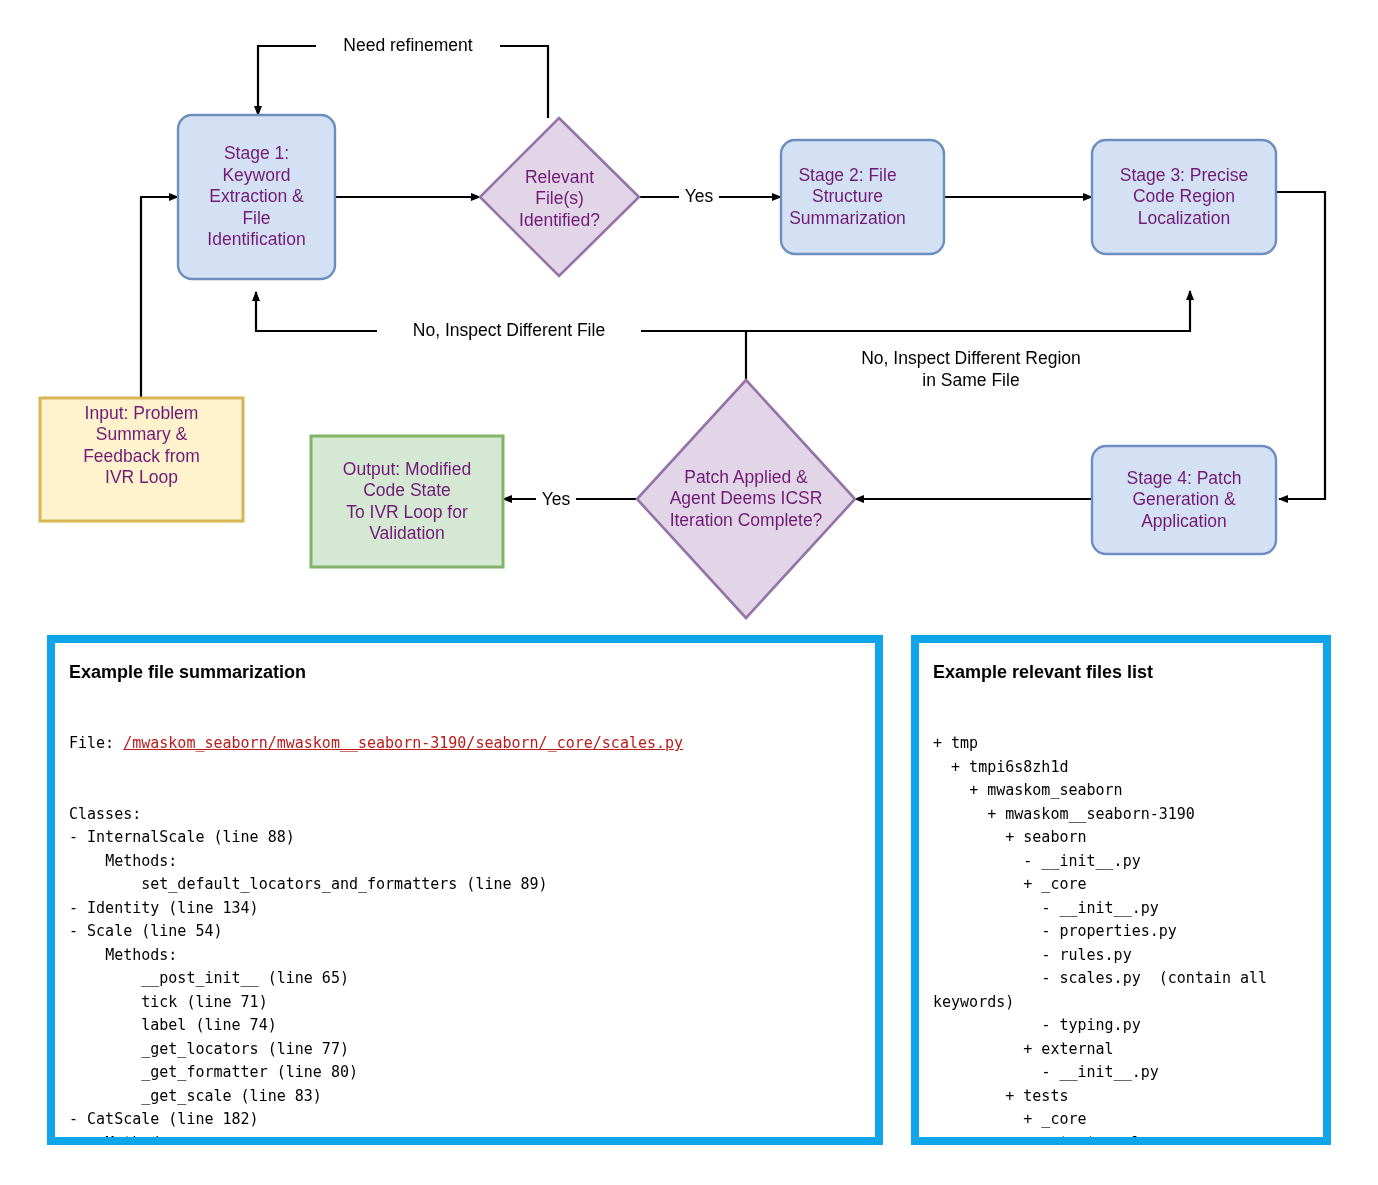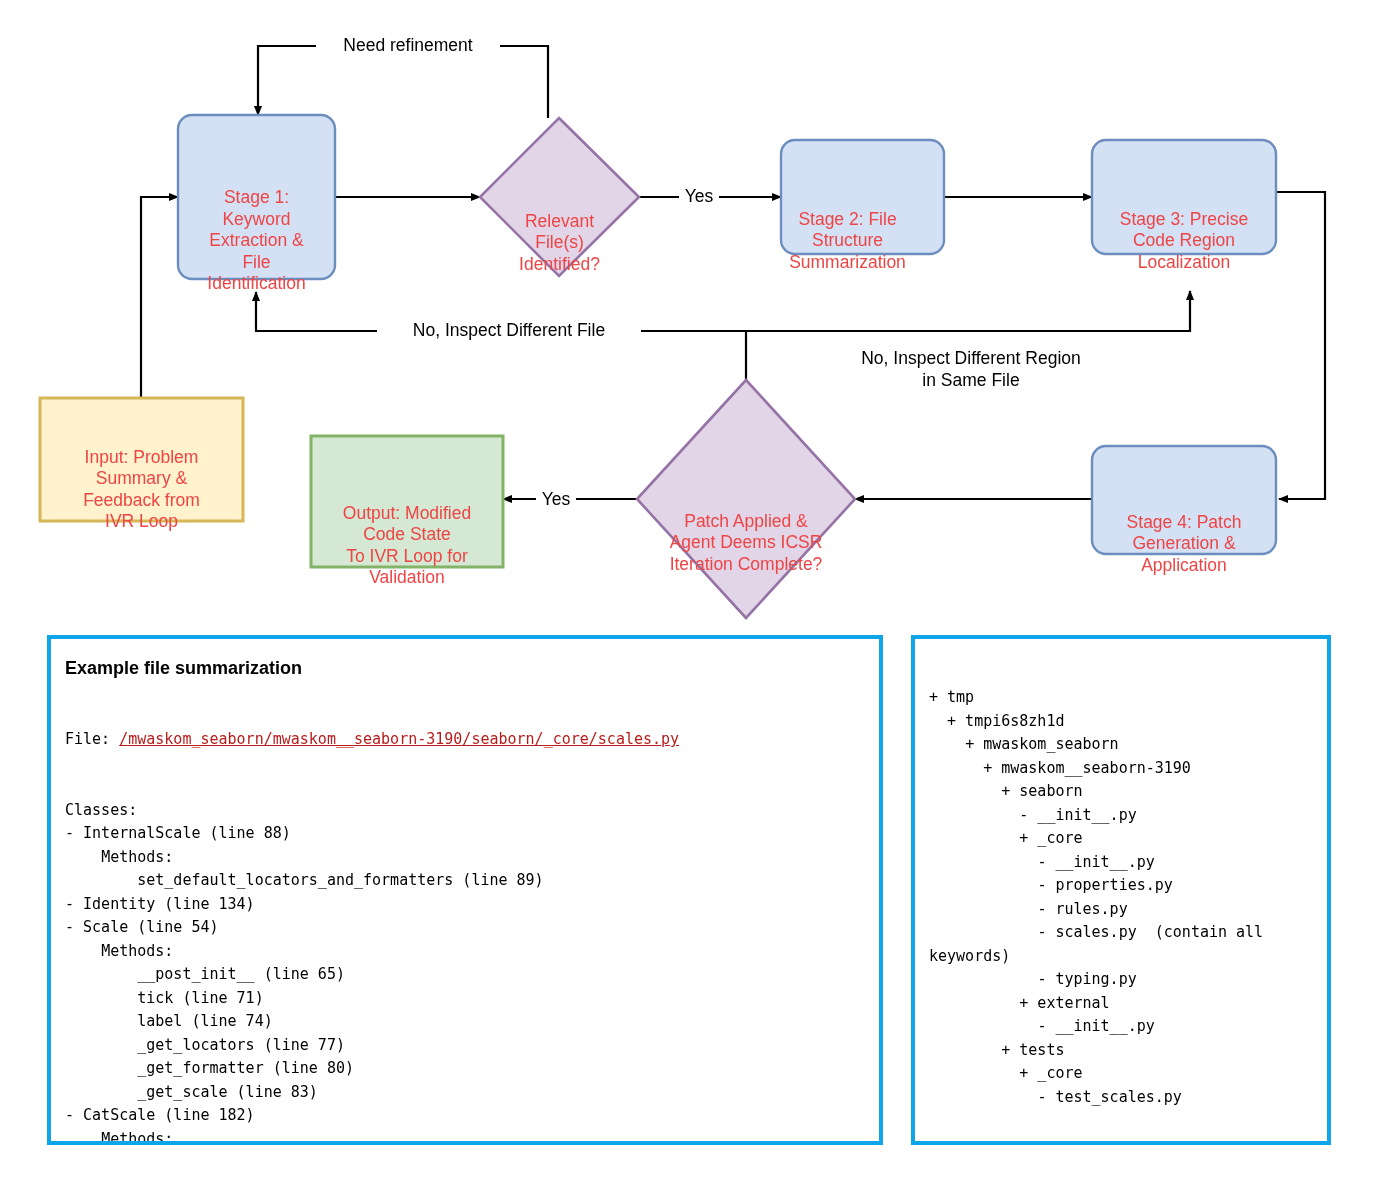--- a/index.html
+++ b/index.html
@@ -17,40 +17,39 @@
 
   .node-label {
     position: absolute;
     display: flex;
     align-items: center;
     justify-content: center;
     text-align: center;
     font-family: "Liberation Sans", sans-serif;
     font-size: 17.5px;
     line-height: 21.5px;
-    color: #ef4444;
+    color: #701a75;
     white-space: pre-line;
     pointer-events: none;
-    margin-top: 44px;
   }
   .edge-label {
     position: absolute;
     font-family: "Liberation Sans", sans-serif;
     font-size: 17.5px;
     line-height: 21.5px;
     color: #000;
     text-align: center;
     background: #fff;
     white-space: pre-line;
   }
 
   
   .panel {
     position: absolute;
-    border: 4px solid #0ea5e9;
+    border: 8px solid #0ea5e9;
     background: #fff;
     box-sizing: border-box;
     overflow: hidden;
   }
   #panel-left  { left: 47px;  top: 635px; width: 836px; height: 510px; }
   #panel-right { left: 911px; top: 635px; width: 420px; height: 510px; }
 
   .panel-title {
     font-family: "Liberation Sans", sans-serif;
     font-weight: bold;
@@ -178,20 +177,21 @@
         _get_locators (line 77)
         _get_formatter (line 80)
         _get_scale (line 83)
 - CatScale (line 182)
     Methods:
         set_default_locators_and_formatters (line 185)</span>
   </div>
 </div>
 
 <div class="panel" id="panel-right">
+  <div class="panel-title">Example relevant files list</div>
   <div class="mono-block">
     <span>
 + tmp
   + tmpi6s8zh1d
     + mwaskom_seaborn
       + mwaskom__seaborn-3190
         + seaborn
           - __init__.py
           + _core
             - __init__.py

